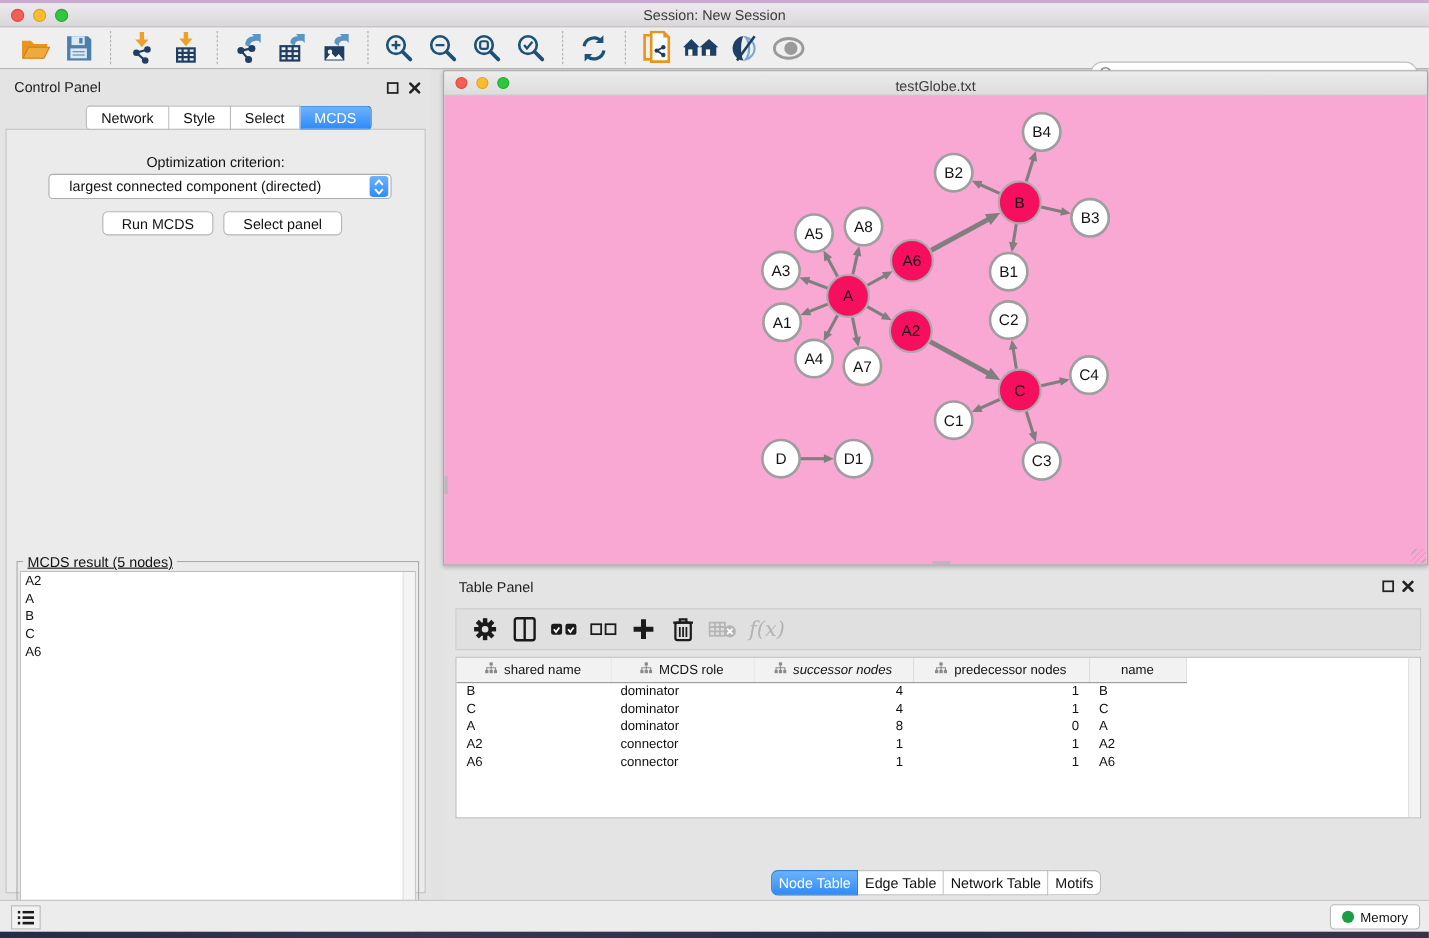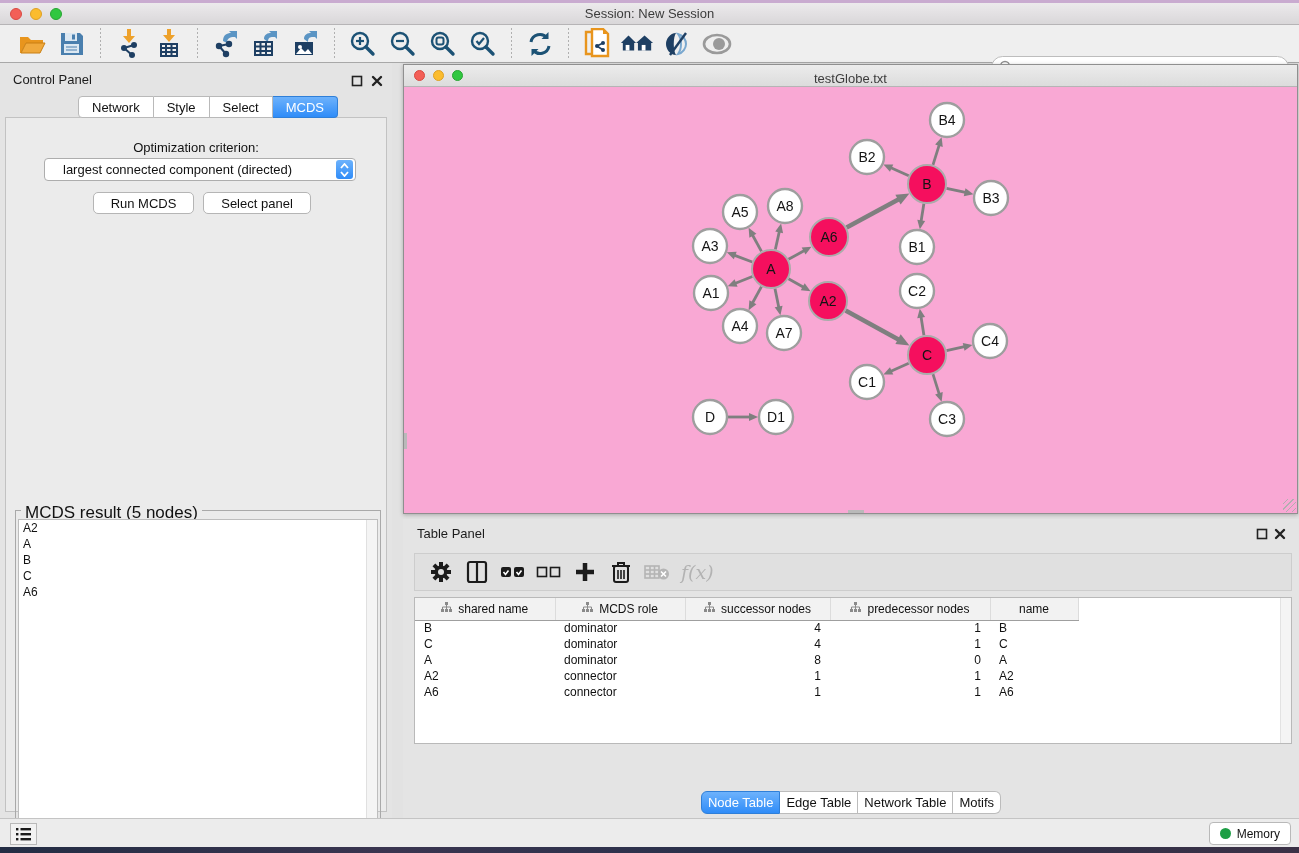--- a/index.html
+++ b/index.html
@@ -51,21 +51,21 @@
   .stepper { width:17px; height:19px; margin-right:2px; border-radius:3px;
     background:linear-gradient(#6db2fc,#2f8cf8); display:flex; flex-direction:column;
     align-items:center; justify-content:center; gap:2px; }
   .cp-btn { position:absolute; top:74px; height:22px; background:#fff; border:1px solid #b5b5b5;
     border-radius:5px; font-size:13px; color:#111; font-family:"Liberation Sans",sans-serif; cursor:pointer; }
   #run-btn { left:87px; width:101px; }
   #close-btn { left:197px; width:108px; }
   #result-group { position:absolute; left:9px; top:392px; width:366px; height:346px;
     border:1px solid #a9a9a9; }
   #result-legend { position:absolute; left:5px; top:-8px; background:#ebebeb; padding:0 4px;
-    font-size:17px; color:#111;text-decoration:underline; }
+    font-size:13px; color:#111;text-decoration:underline; }
   #result-list { position:absolute; left:2px; top:8px; width:360px; height:334px; background:#fff;
     border:1px solid #bdbdbd; overflow:hidden; }
   #result-scroll { position:absolute; right:0; top:0; width:11px; height:100%;
     background:#f4f4f4; border-left:1px solid #e0e0e0; }
   .result-item { font-size:12px; color:#111; padding:1px 0 1px 4px; line-height:14px; }
 
   
   #net-window { left:403px; top:64px; width:895px; height:450px; background:#fff;
     border:1px solid #8f8f8f; box-shadow:0 1px 4px rgba(0,0,0,.25); }
   #net-titlebar { position:absolute; left:0; top:0; width:100%; height:22px;
@@ -534,21 +534,21 @@
                       <rect x="4" y="7" width="3" height="3"></rect>
                       <rect x="8" y="7" width="3" height="3"></rect>
                     </g>
                     <g stroke="#8a8a8a" stroke-width="1" fill="none">
                       <path d="M5.5 3v2M1.5 7V5h8v2M5.5 5v2"></path>
                     </g>
                   </svg></span>
                 <span>MCDS role</span>
               </span>
             </th>
-            <th style="width: 145px;">
+            <th style="width: 145px; font-style: italic;">
               <span class="hdr">
                 <span><svg width="11" height="11" viewBox="0 0 11 11">
                     <g fill="#8a8a8a">
                       <rect x="4" y="0" width="3" height="3"></rect>
                       <rect x="0" y="7" width="3" height="3"></rect>
                       <rect x="4" y="7" width="3" height="3"></rect>
                       <rect x="8" y="7" width="3" height="3"></rect>
                     </g>
                     <g stroke="#8a8a8a" stroke-width="1" fill="none">
                       <path d="M5.5 3v2M1.5 7V5h8v2M5.5 5v2"></path>

